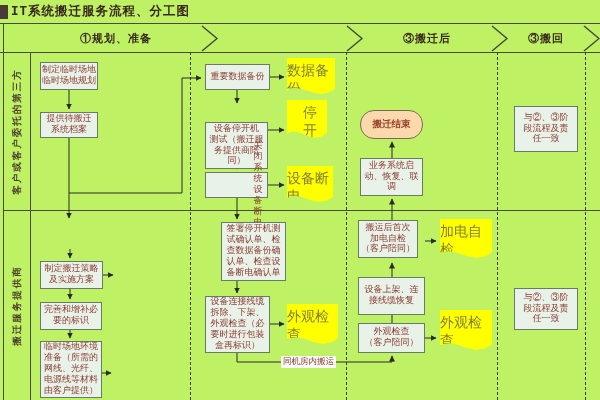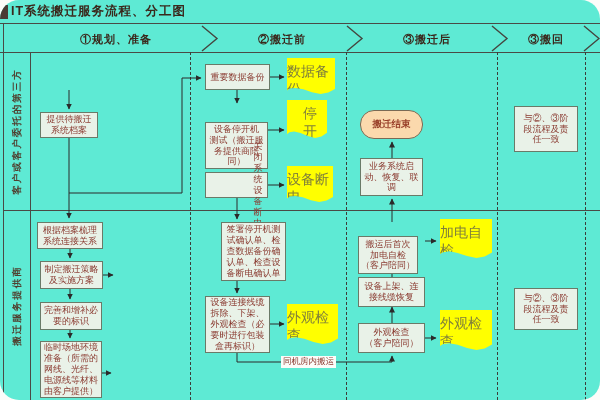--- a/index.html
+++ b/index.html
@@ -1,17 +1,17 @@
 <!DOCTYPE html>
 <html style="--box-fill: #e9f2e8; --box-border: #6a7a68; --box-text: #8a3a30; --doc-fill: #ffff00; --doc-text: #80803a; --stadium-fill: #fbd9ad; --stadium-text: #99402a; --line: #2a2a2a; --header-text: #3a281c; --title-text: #3a281c; --lane-text: #504030;"><head>
 <meta charset="utf-8">
 <style>
   html,body{margin:0;padding:0;background:#fcfcf9;}
   #stage{position:relative;width:600px;height:400px;overflow:hidden;
-         font-family:Liberation Sans, sans-serif;background:#5eead4;border-radius:19px;}
+         font-family:Liberation Mono, monospace;background:#bef264;}
   
   .hline{position:absolute;height:0;border-top:1px solid #4a4a45;}
   .vline{position:absolute;width:0;border-left:1px solid #4a4a45;}
   .vdash{position:absolute;width:0;border-left:1px dashed #3c3c38;}
   
   #title-bar{position:absolute;left:0;top:0;width:600px;height:23px;display:flex;align-items:center;}
   #title-icon{width:8px;height:14px;background:#4a3a34;margin-right:3px;}
   #title-text{font-size:12.5px;font-weight:bold;color:var(--title-text,#3a281c);letter-spacing:1px;}
   
   .phase{position:absolute;top:26px;height:26px;line-height:26px;text-align:center;
@@ -52,21 +52,20 @@
   <div class="hline" style="left:0;top:52px;width:600px;"></div>
   <div class="hline" style="left:3px;top:210px;width:597px;"></div>
   <div class="vline" style="left:3px;top:23px;height:377px;"></div>
   <div class="vline" style="left:30px;top:52px;height:348px;"></div>
   <div class="vdash" style="left:190px;top:52px;height:348px;"></div>
   <div class="vdash" style="left:346px;top:52px;height:348px;"></div>
   <div class="vdash" style="left:497px;top:52px;height:348px;"></div>
   <div class="vdash" style="left:585px;top:52px;height:348px;"></div>
 
   <div class="phase" style="left:30px;width:172px;">①规划、准备</div>
-  <div class="phase" style="left:218px;width:128px;">②搬迁前</div>
   <div class="phase" style="left:363px;width:128px;">③搬迁后</div>
   <div class="phase" style="left:508px;width:76px;">③搬回</div>
 
   <svg class="overlay" width="600" height="55">
     <g fill="none" stroke="#45453f" stroke-width="1.4">
       <polyline points="202,26 217,38.5 202,51"></polyline>
       <polyline points="347,26 362,38.5 347,51"></polyline>
       <polyline points="492,26 507,38.5 492,51"></polyline>
       <polyline points="584,26 599,38.5 584,51"></polyline>
     </g>
@@ -105,20 +104,22 @@
       <path d="M237,353 L237,362 L392,362 L392,356" marker-end="url(#arr)"></path>
       <path d="M392,323 L392,307" marker-end="url(#arr)"></path>
       <path d="M392,277 L392,263" marker-end="url(#arr)"></path>
       <path d="M392,222 L392,199" marker-end="url(#arr)"></path>
       <path d="M392,158 L392,142" marker-end="url(#arr)"></path>
       <path d="M425,241 L436,241" marker-end="url(#arr)"></path>
       <path d="M425,338 L436,338" marker-end="url(#arr)"></path>
     </g>
   </svg>
 
+  <div class="box" style="left:40px;top:62px;width:58px;height:28px;">制定临时场地
+临时场地规划</div>
   <div class="box" style="left:40px;top:112px;width:58px;height:26px;">提供待搬迁
 系统档案</div>
 
   <div class="box" style="left:205px;top:64px;width:65px;height:26px;">重要数据备份</div>
   <div class="doc" style="left:287px;top:58px;width:48px;height:36px;">数据备份
 确认单</div>
   <div class="box" style="left:205px;top:106px;width:63px;height:47px;margin-top:16px;">设备停开机
 测试（搬迁服
 务提供商陪
 同）</div>
@@ -131,22 +132,20 @@
 
   <div class="stadium" style="left:360px;top:110px;width:63px;height:29px;">搬迁结束</div>
   <div class="box" style="left:360px;top:158px;width:63px;height:38px;">业务系统启
 动、恢复、联
 调</div>
 
   <div class="box" style="left:514px;top:106px;width:64px;height:46px;">与②、③阶
 段流程及责
 任一致</div>
 
-  <div class="box" style="left:37px;top:222px;width:66px;height:27px;">根据档案梳理
-系统连接关系</div>
   <div class="box" style="left:40px;top:261px;width:63px;height:28px;">制定搬迁策略
 及实施方案</div>
   <div class="box" style="left:40px;top:302px;width:62px;height:28px;">完善和增补必
 要的标识</div>
   <div class="box" style="left:40px;top:341px;width:62px;height:57px;">临时场地环境
 准备（所需的
 网线、光纤、
 电源线等材料
 由客户提供）</div>
 
@@ -157,26 +156,26 @@
 备断电确认单</div>
   <div class="box" style="left:205px;top:296px;width:65px;height:57px;">设备连接线缆
 拆除、下架、
 外观检查（必
 要时进行包装
 盒再标识）</div>
   <div class="doc" style="left:287px;top:304px;width:51px;height:40px;">外观检查
 确认单</div>
   <div class="edge-label" style="left:281px;top:356px;">同机房内搬运</div>
 
-  <div class="box" style="left:358px;top:236px;width:60px;height:38px;">搬运后首次
+  <div class="box" style="left:358px;top:220px;width:60px;height:38px;">搬运后首次
 加电自检
 （客户陪同）</div>
   <div class="doc" style="left:440px;top:219px;width:52px;height:39px;">加电自检
 确认单</div>
-  <div class="box" style="left:358px;top:277px;width:67px;height:30px;">设备上架、连
+  <div class="box" style="left:358px;top:277px;width:67px;height:38px;">设备上架、连
 接线缆恢复</div>
   <div class="box" style="left:358px;top:323px;width:67px;height:30px;">外观检查
 （客户陪同）</div>
   <div class="doc" style="left:440px;top:310px;width:52px;height:40px;">外观检查
 确认单</div>
 
   <div class="box" style="left:514px;top:288px;width:64px;height:42px;">与②、③阶
 段流程及责
 任一致</div>
 

